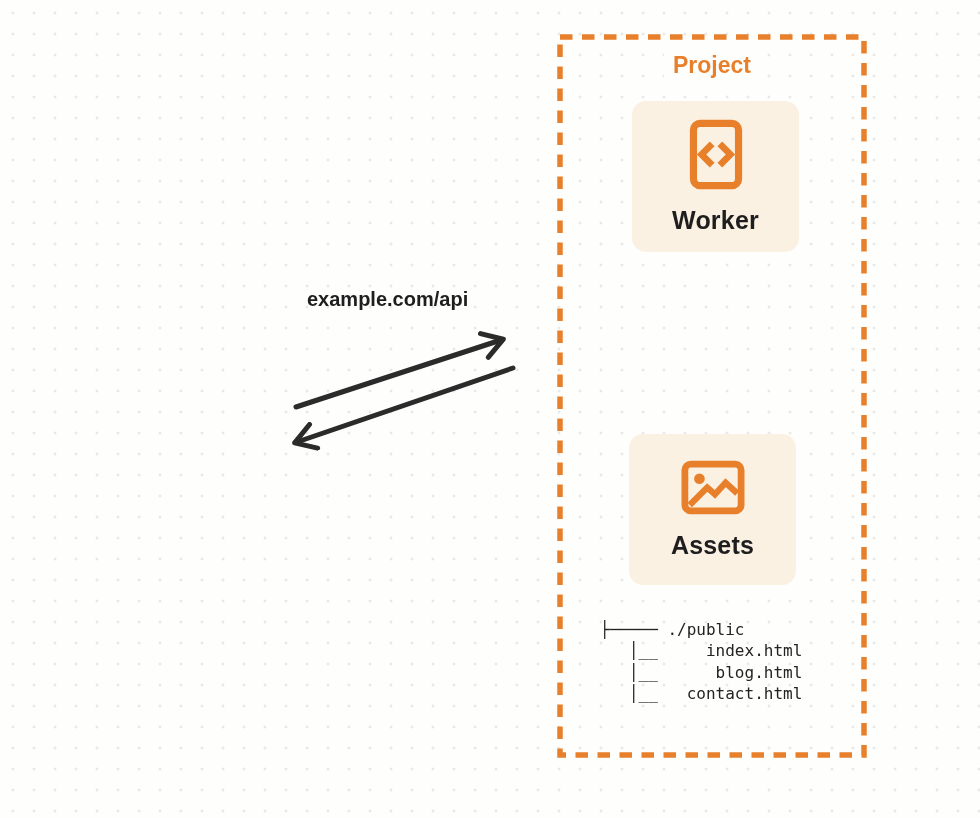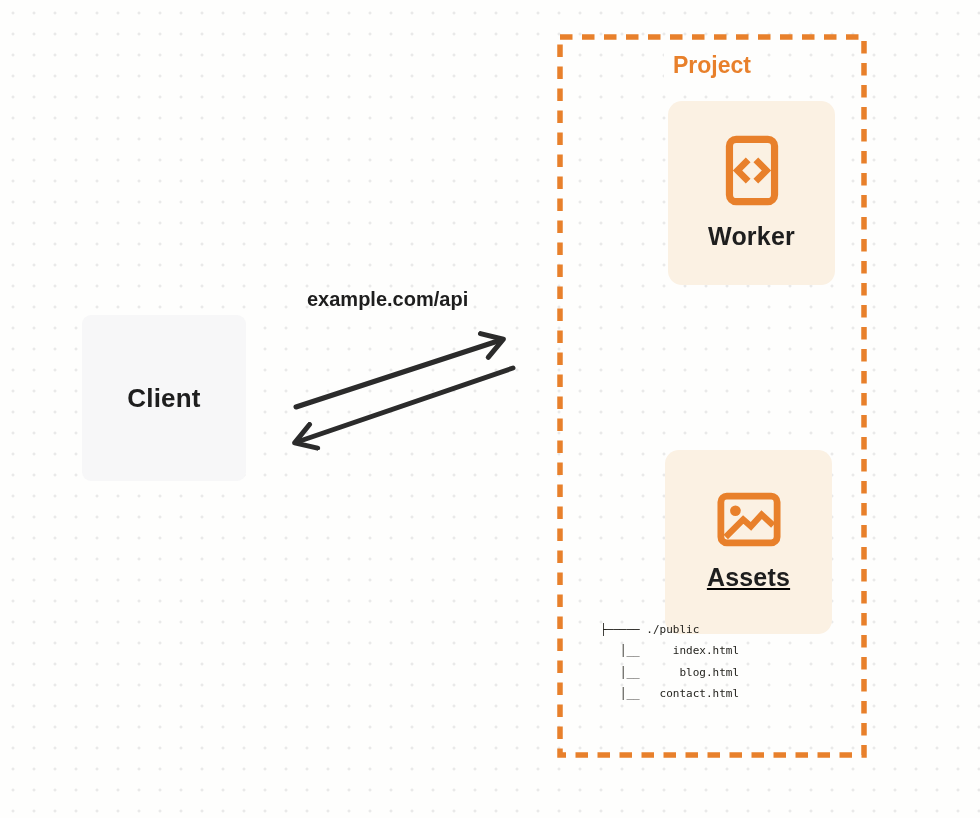--- a/index.html
+++ b/index.html
@@ -47,39 +47,38 @@
     margin-top: 31px;
   }
   .project-label {
     background: #FEFEFD;
     padding: 0 9px;
     font-size: 23px; font-weight: 700;
     color: #E8802B;
   }
   .card {
     position: absolute;
-    width: 167px; height: 184px;
+    width: 167px; height: 151px;
     background: #FBF1E3;
     border-radius: 14px;
     display: flex; flex-direction: column;
     align-items: center; justify-content: center;
     gap: 16px;
     z-index: 2;
-    margin-left: 36px;
   }
   .card.worker { left: 632px; top: 101px; }
-  .card.assets { left: 629px; top: 450px; text-decoration: underline; }
+  .card.assets { left: 629px; top: 434px; }
   .card .node-label { font-size: 25px; }
   .icon-wrap { display: flex; align-items: center; justify-content: center; }
   .file-tree {
     position: absolute;
     left: 600px; top: 619px;
     margin: 0;
     font-family: "DejaVu Sans Mono", monospace;
-    font-size: 11px;
+    font-size: 16px;
     line-height: 21.3px;
     color: #24231E;
     white-space: pre;
     z-index: 2;
   }
 </style>
 </head>
 <body>
 
 <div class="canvas">
@@ -92,23 +91,20 @@
     </defs>
     <rect x="560" y="37" width="304" height="718" fill="none" stroke="#E8802B" stroke-width="5.5" stroke-dasharray="12.5 9.5"></rect>
     <line x1="296" y1="407" x2="501" y2="340" stroke="#2B2B2B" stroke-width="5" stroke-linecap="round" marker-end="url(#arrowhead)"></line>
     <line x1="513" y1="368" x2="297" y2="442" stroke="#2B2B2B" stroke-width="5" stroke-linecap="round" marker-end="url(#arrowhead)"></line>
   </svg>
 
   <div class="project-label-row">
     <span class="project-label">Project</span>
   </div>
 
-  <div class="client-box">
-    <span class="node-label">Client</span>
-  </div>
 
   <div class="request-label">example.com/api</div>
 
   <div class="card worker">
     <span class="icon-wrap">
       <svg width="54" height="71" viewBox="0 0 56 74" xmlns="http://www.w3.org/2000/svg">
         <rect x="4.5" y="4.5" width="47" height="65" rx="7" fill="none" stroke="#E8802B" stroke-width="7.5"></rect>
         <path d="M24 26 L13 37 L24 48" fill="none" stroke="#E8802B" stroke-width="7" stroke-linejoin="miter"></path>
         <path d="M32 26 L43 37 L32 48" fill="none" stroke="#E8802B" stroke-width="7" stroke-linejoin="miter"></path>
       </svg>

